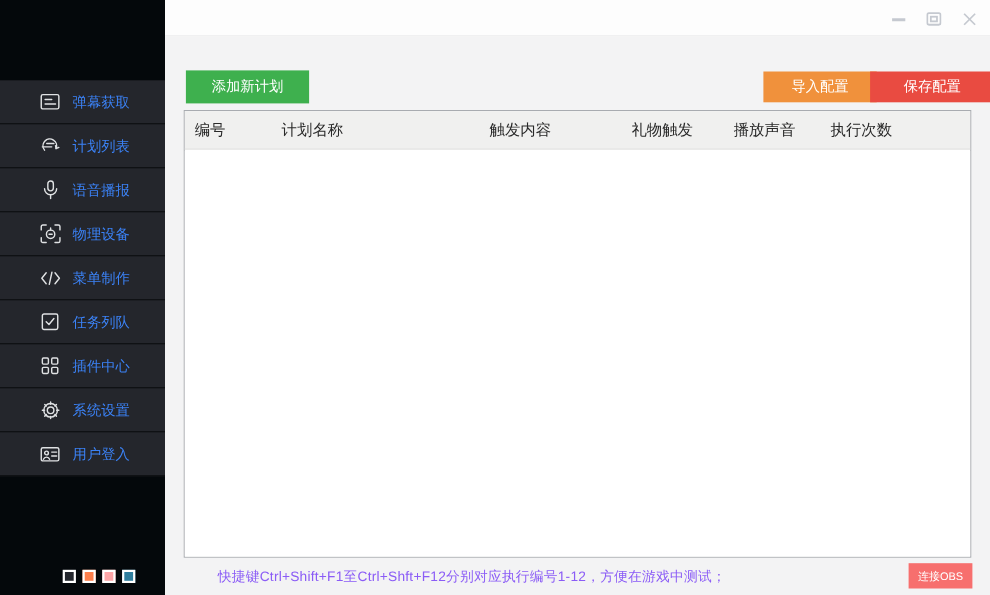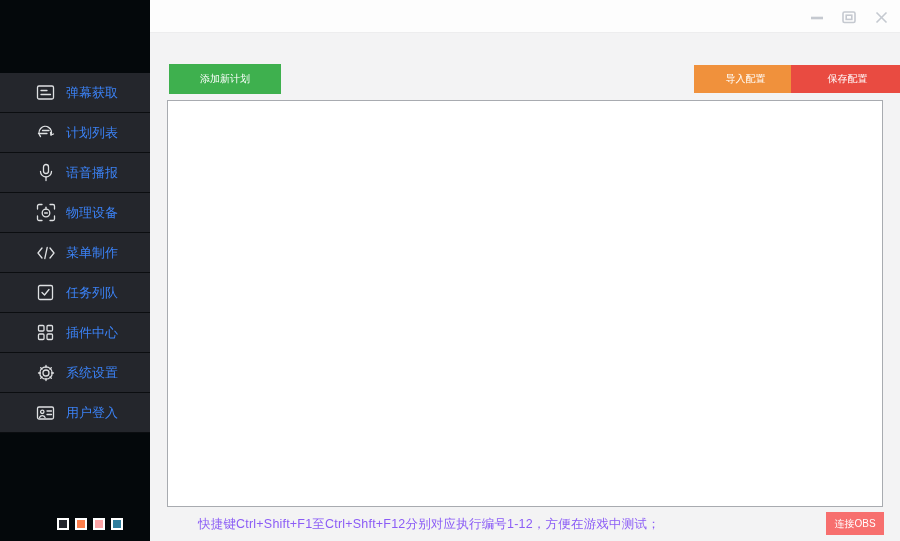--- a/index.html
+++ b/index.html
@@ -31,21 +31,21 @@
   .main { position:absolute; left:150px; top:0; width:750px; height:541px; background:#f3f3f4; }
   .titlebar {
     position:absolute; left:0; top:0; width:750px; height:33px;
     background:#fdfdfd; border-bottom:1px solid #ededee;
   }
   .win-controls { position:absolute; right:11px; top:9px; display:flex; gap:16px; align-items:center; }
   .win-btn { width:16px; height:16px; display:flex; align-items:center; justify-content:center; cursor:pointer; }
   .win-btn svg { stroke:#c5c9d0; fill:none; stroke-width:1.6; }
 
   
-  .btn { border:none; color:#fff; font-size:10px; cursor:pointer; font-family:inherit; }
+  .btn { border:none; color:#fff; font-size:13px; cursor:pointer; font-family:inherit; }
   .btn-add    { position:absolute; left:19px;  top:64px; width:112px; height:30px; }
   .btn-import { position:absolute; left:544px; top:65px; width:103px;  height:28px; }
   .btn-save   { position:absolute; left:641px; top:65px; width:113px;  height:28px; }
 
   
   .table {
     position:absolute; left:17px; top:100px; width:716px; height:407px;
     border:1px solid #a8abb0; background:#ffffff;
   }
   .thead {
@@ -216,20 +216,28 @@
     </div>
   </div>
 
   <button class="btn btn-add" style="background-color: rgb(62, 176, 78);">添加新计划</button>
 
   <button class="btn btn-import" style="background-color: rgb(240, 145, 60);">导入配置</button>
 
   <button class="btn btn-save" style="background-color: rgb(233, 75, 65);">保存配置</button>
 
   <div class="table">
+    <div class="thead">
+      <span class="th">编号</span>
+      <span class="th">计划名称</span>
+      <span class="th">触发内容</span>
+      <span class="th">礼物触发</span>
+      <span class="th">播放声音</span>
+      <span class="th">执行次数</span>
+    </div>
     <div class="tbody"></div>
   </div>
 
   <div class="status-hint">快捷键Ctrl+Shift+F1至Ctrl+Shft+F12分别对应执行编号1-12，方便在游戏中测试；</div>
 
 
   <button class="btn-obs" style="background-color: rgb(247, 111, 110);">连接OBS</button>
 
 </div>
 

